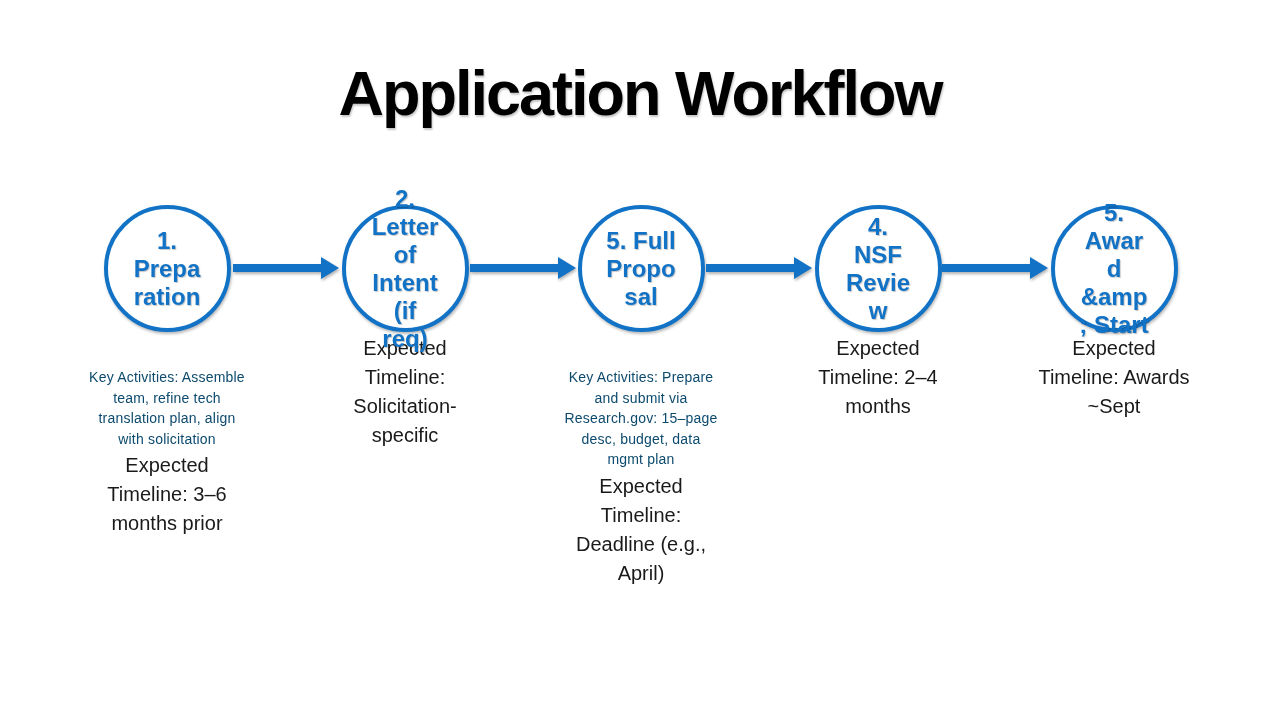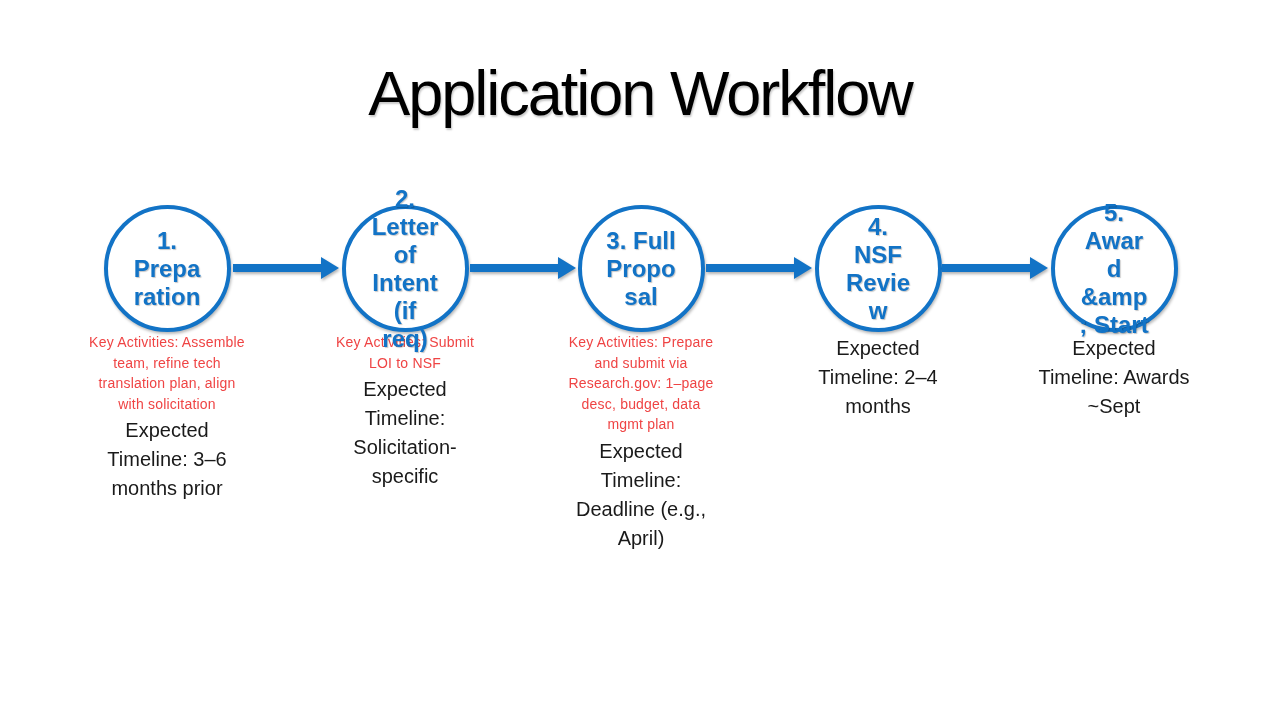--- a/index.html
+++ b/index.html
@@ -2,40 +2,40 @@
 <html><head>
 <meta charset="utf-8">
 <style>
   html,body{margin:0;padding:0;background:#fff;}
   .slide{
     position:relative;width:1280px;height:720px;background:#ffffff;
     overflow:hidden;font-family:"Liberation Sans",sans-serif;color:#1a1a1a;
   }
   .title{
     position:absolute;top:62px;left:0;width:1280px;margin:0;
-    text-align:center;font-size:63px;font-weight:400;color:#000;
+    text-align:center;font-size:63px;font-weight:700;color:#000;
     letter-spacing:-2px;line-height:1;
     text-shadow:1px 2px 2px rgba(0,0,0,0.22);
   }
   .stage{position:absolute;top:205px;width:224px;}
   .s0{left:55px}.s1{left:293px}.s2{left:529px}.s3{left:766px}.s4{left:1002px}
   .circle{
     width:119px;height:119px;margin:0 auto;border-radius:50%;
     border:4.5px solid #1273C6;background:#fff;position:relative;
     box-shadow:1px 2px 3px rgba(0,0,0,0.28);
   }
   .circle-label{
     position:absolute;left:50%;top:50%;transform:translate(-50%,-50%);
     width:160px;text-align:center;color:#1273C6;font-weight:bold;
     font-size:24px;line-height:28px;white-space:pre-line;
     text-shadow:1px 1px 1px rgba(0,0,0,0.22);
   }
   .activities{
-    font-size:14px;line-height:20.5px;letter-spacing:0.2px;
-    text-align:center;white-space:pre-line;color:#ef4444;
+    margin-top:35px;font-size:14px;line-height:20.5px;letter-spacing:0.2px;
+    text-align:center;white-space:pre-line;color:#0c4a6e;
   }
   .timeline{
     margin-top:2px;font-size:20px;line-height:29px;
     text-align:center;white-space:pre-line;color:#1a1a1a;
   }
   .arrow{
     position:absolute;top:257px;width:106px;height:22px;
     filter:drop-shadow(1px 2px 1.5px rgba(0,0,0,0.3));
   }
   .a0{left:233px}.a1{left:470px}.a2{left:706px}.a3{left:942px}
@@ -69,37 +69,35 @@
 
   <div class="stage s1">
     <div class="circle">
       <div class="circle-label">2.
 Letter
 of
 Intent
 (if
 req)</div>
     </div>
-    <div class="activities">Key Activities: Submit
-LOI to NSF</div>
     <div class="timeline">Expected
 Timeline:
 Solicitation-
 specific</div>
   </div>
 
   <div class="stage s2">
     <div class="circle">
-      <div class="circle-label">3. Full
+      <div class="circle-label">5. Full
 Propo
 sal</div>
     </div>
     <div class="activities">Key Activities: Prepare
 and submit via
-Research.gov: 1–page
+Research.gov: 15–page
 desc, budget, data
 mgmt plan</div>
     <div class="timeline">Expected
 Timeline:
 Deadline (e.g.,
 April)</div>
   </div>
 
   <div class="stage s3">
     <div class="circle">

